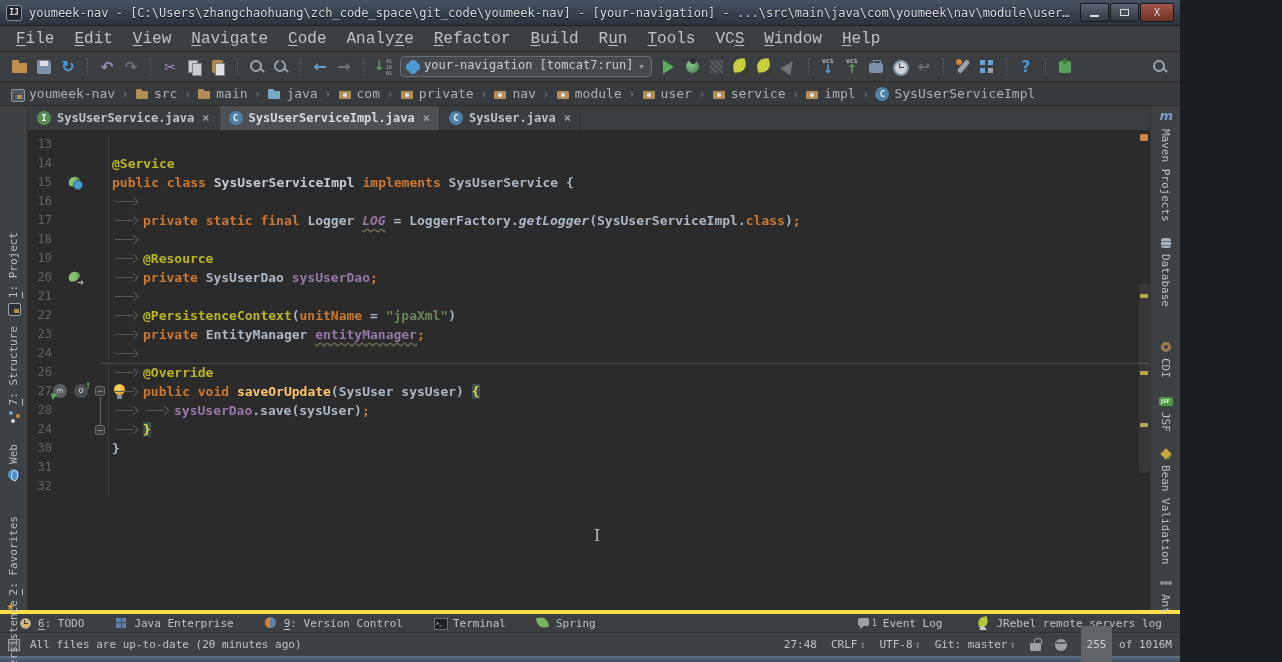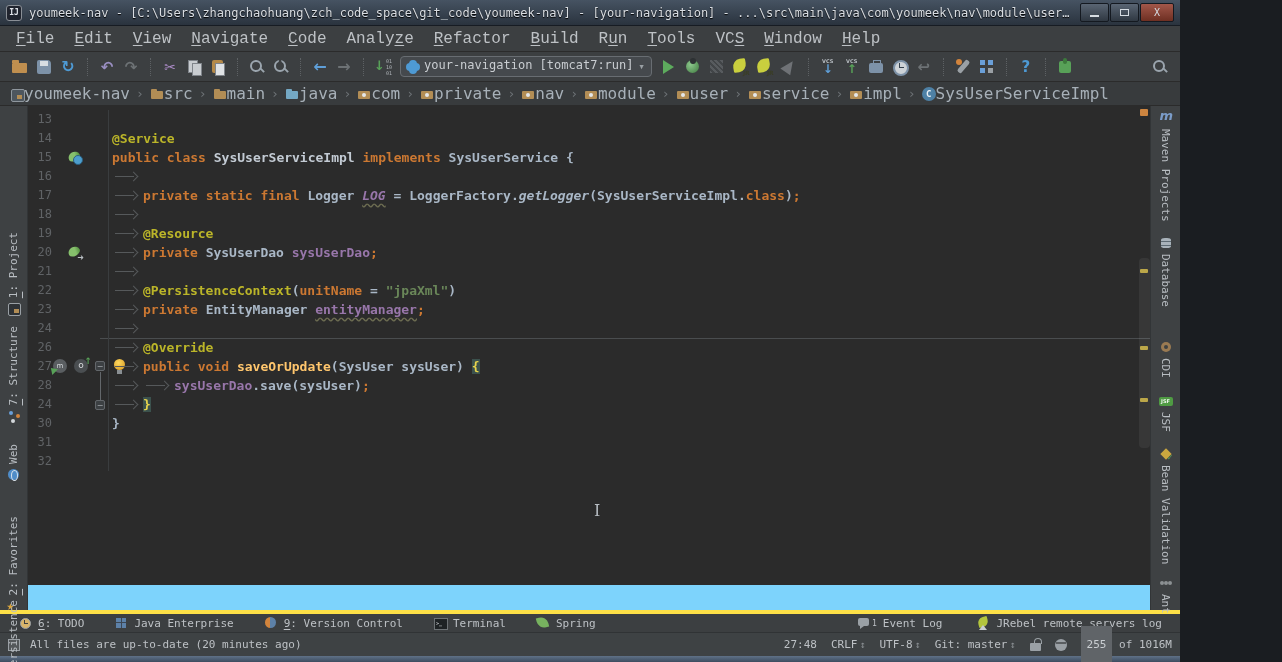--- a/index.html
+++ b/index.html
@@ -71,21 +71,21 @@
   .tb-help::before{content:"?";font-size:15px;font-weight:bold;color:#4e9ad4;}
   .tb-plugin::before{content:"";position:absolute;left:5px;top:5px;width:12px;height:12px;background:#58a158;border-radius:2px;}
   .tb-plugin::after{content:"";position:absolute;left:9px;top:2px;width:4px;height:6px;background:#3c7a3c;border-radius:2px;}
   .combo{height:21px;border:1px solid #686d72;border-radius:4px;background:#45494d;display:flex;align-items:flex-end;
     padding:4px 7px;gap:6px;margin:0 5px;color:#c9cdd1;font-size:12px;}
   .combo .gear{width:10px;height:10px;border-radius:50%;background:#4e9ad4;
     box-shadow:0 -3px 0 -1px #4e9ad4,0 3px 0 -1px #4e9ad4,-3px 0 0 -1px #4e9ad4,3px 0 0 -1px #4e9ad4;}
   .combo .dd::before{content:"▼";font-size:7px;color:#9aa0a5;}
   
   .navbar{height:24px;background:#383b3d;display:flex;align-items:center;padding:0 10px;border-bottom:1px solid #2b2b2b;white-space:nowrap;}
-  .crumb{display:inline-flex;align-items:center;color:#a7b0b8;font-size:16px;}
+  .crumb{display:inline-flex;align-items:center;gap:5px;color:#a7b0b8;font-size:13px;}
   .chev{margin:0 6px;color:#6e7377;font-size:13px;}
   .chev::before{content:"›";}
   
   .ic{position:relative;display:inline-block;width:14px;height:14px;flex:none;}
   .ic-folder::before{content:"";position:absolute;left:1px;top:4px;width:12px;height:8px;background:#b28d55;border-radius:1px;}
   .ic-folder::after{content:"";position:absolute;left:1px;top:2px;width:6px;height:3px;background:#b28d55;border-radius:1px 1px 0 0;}
   .ic-source-folder::before{content:"";position:absolute;left:1px;top:4px;width:12px;height:8px;background:#74a8c4;border-radius:1px;}
   .ic-source-folder::after{content:"";position:absolute;left:1px;top:2px;width:6px;height:3px;background:#74a8c4;border-radius:1px 1px 0 0;}
   .ic-package::before{content:"";position:absolute;left:1px;top:4px;width:12px;height:8px;background:#b28d55;border-radius:1px;}
   .ic-package::after{content:"";position:absolute;left:5px;top:6px;width:4px;height:4px;background:#e4e7ea;border-radius:50%;}
@@ -381,20 +381,37 @@
         </span>
         <span class="stripe-item" style="top: 410px;">
           <span class="vlabel"><u>2</u>: Favorites</span>
           <span class="ti ti-favorites"></span>
         </span>
         <span class="stripe-item" style="top: 494px;">
           <span class="vlabel">Persistence</span>
         </span>
       </div>
     <div class="center">
+      <div class="tabbar">
+          <span class="tab">
+            <span class="ic ic-interface"></span>
+            <span>SysUserService.java</span>
+            <span class="tclose"></span>
+          </span>
+          <span class="tab active">
+            <span class="ic ic-class"></span>
+            <span>SysUserServiceImpl.java</span>
+            <span class="tclose"></span>
+          </span>
+          <span class="tab">
+            <span class="ic ic-class"></span>
+            <span>SysUser.java</span>
+            <span class="tclose"></span>
+          </span>
+        </div>
       <div class="editor">
           <div class="row">
             <span class="num">13</span>
             <span class="gic"></span>
             <span class="fold"></span>
             <span class="codeln"></span>
           </div>
           <div class="row">
             <span class="num">14</span>
             <span class="gic"></span>

